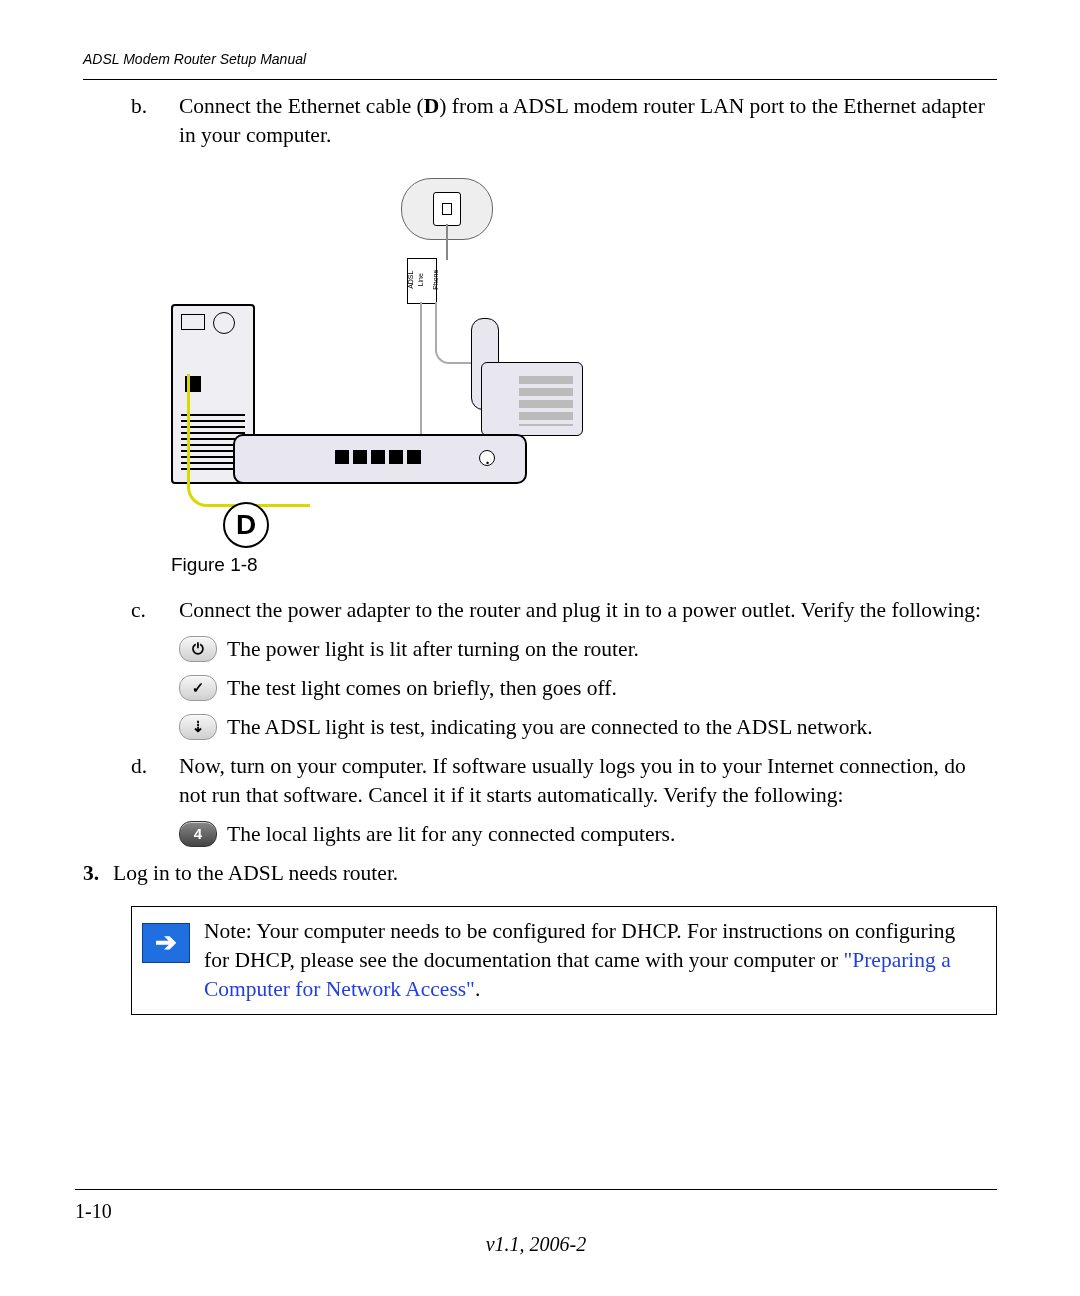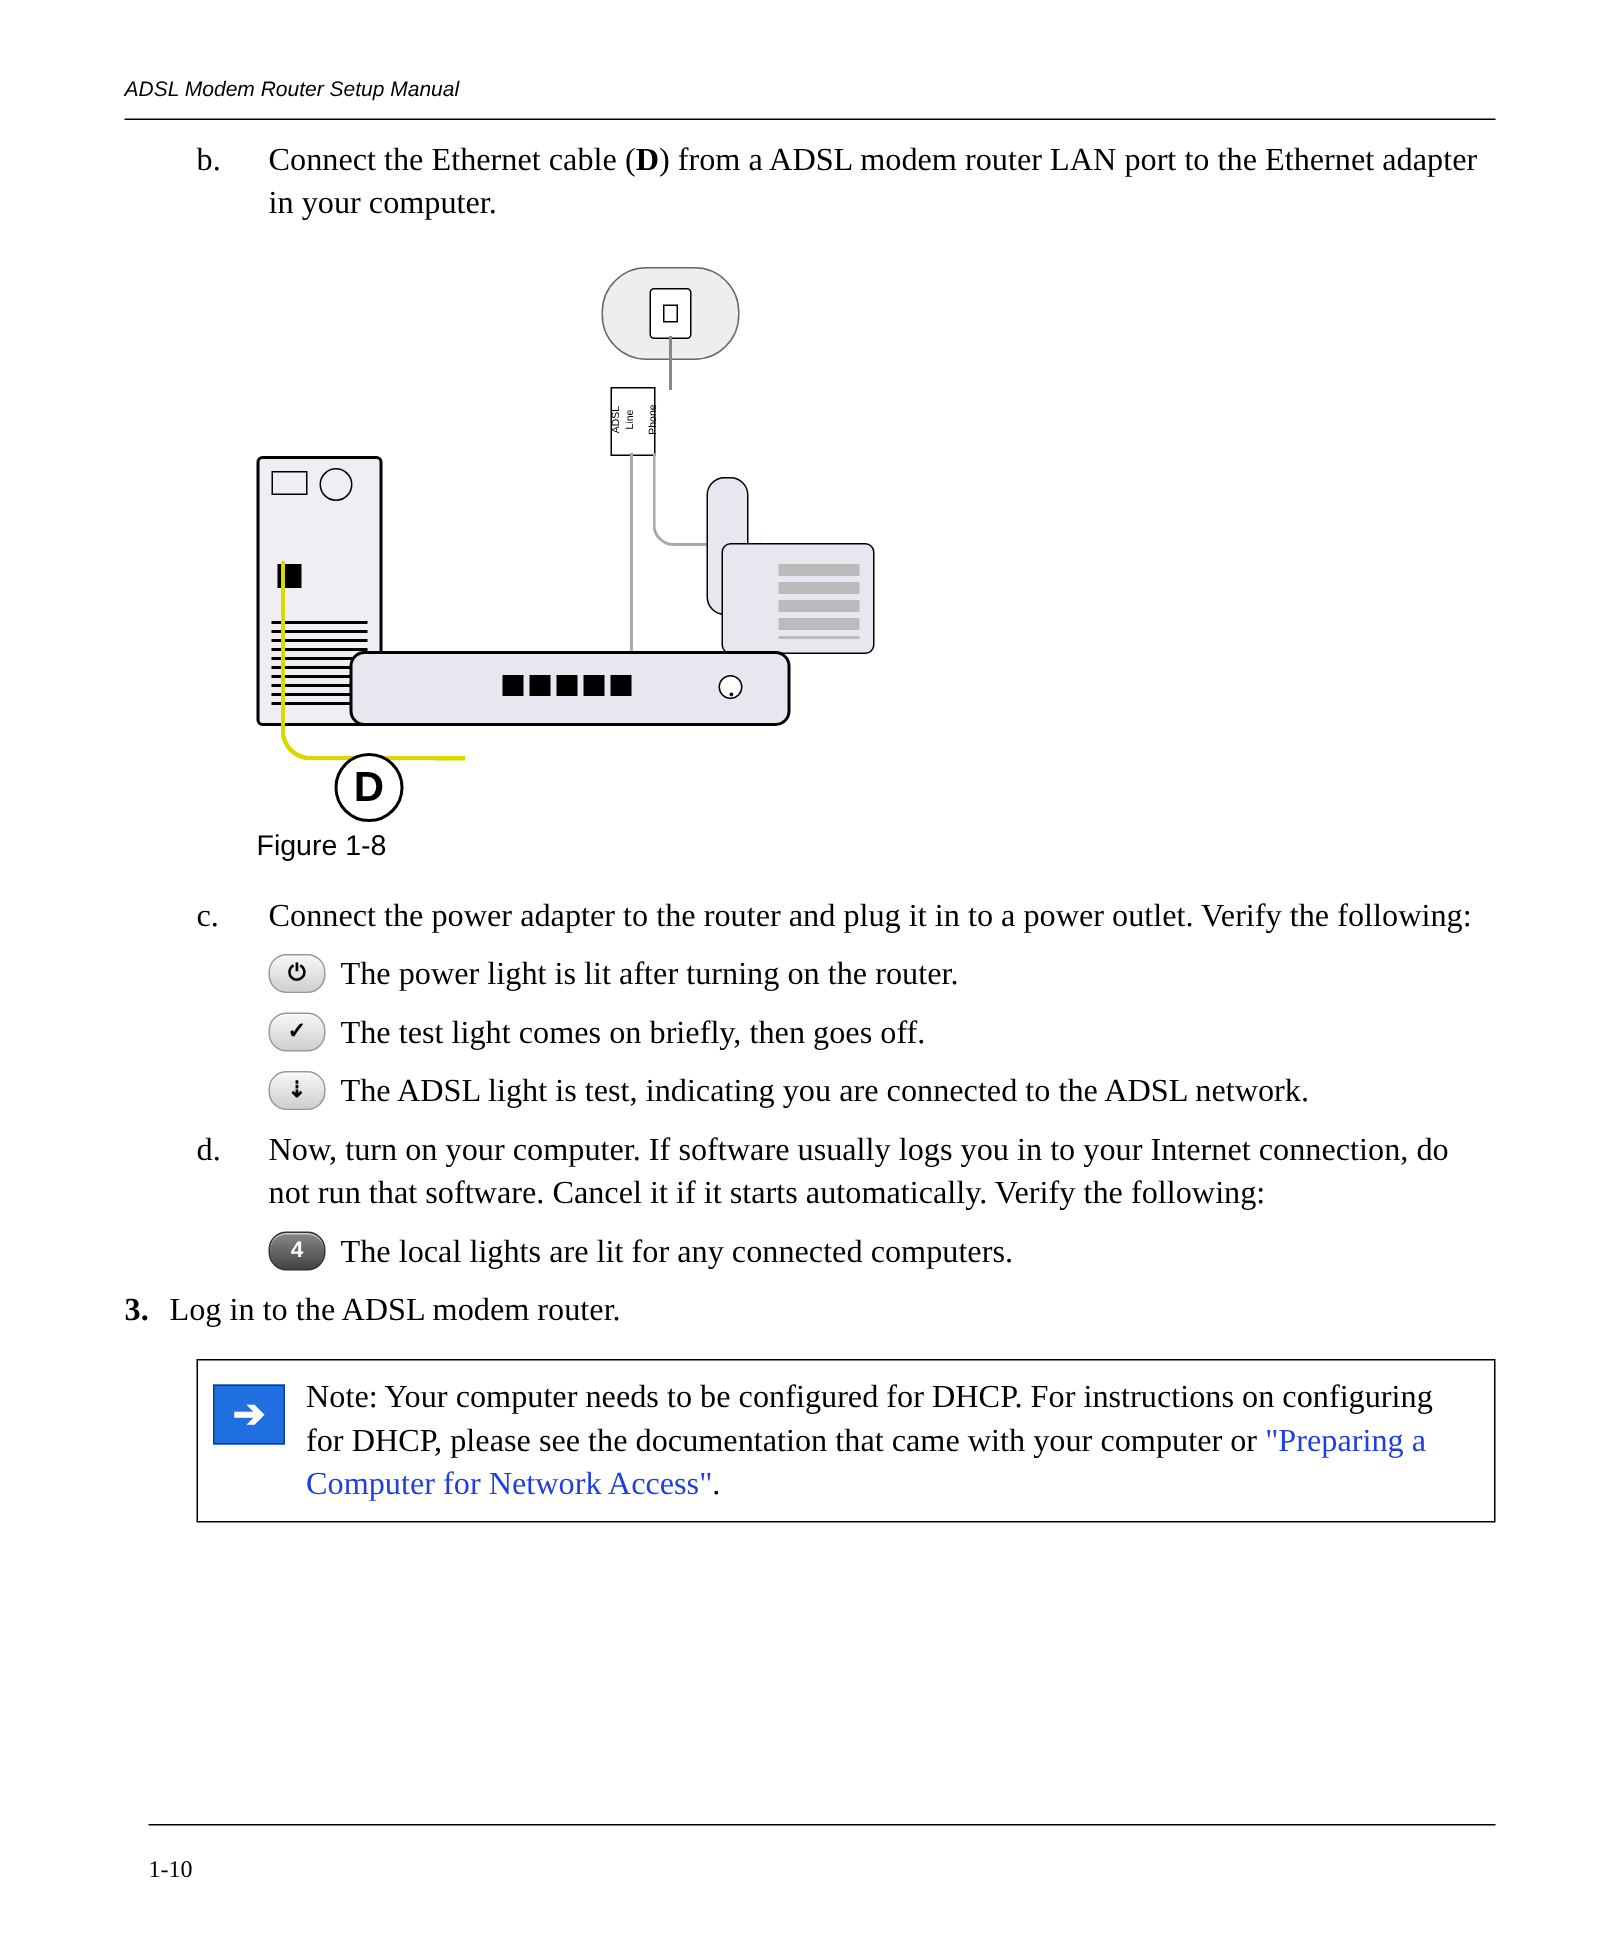--- a/index.html
+++ b/index.html
@@ -107,24 +107,24 @@
     flex-shrink: 0;
     margin-right: 14px;
     margin-top: 6px;
   }
   .note-body { flex: 1; }
   .note-body .note-label { font-weight: normal; }
   .link { color: #1f3fe0; }
 
   .footer {
     position: absolute;
-    left: 99px; right: 83px; bottom: 38px;
+    left: 75px; right: 83px; bottom: 38px;
     border-top: 1.5px solid #000;
-    padding-top: 19px;
-    font-size: 16px;
+    padding-top: 8px;
+    font-size: 20px;
   }
   .footer-row {
     display: flex;
     justify-content: space-between;
   }
   .footer-center {
     text-align: center;
     font-style: italic;
     margin-top: 6px;
   }
@@ -243,29 +243,30 @@
 
   <div id="d-bullets">
       <div class="icon-bullet-row">
         <span class="pill-icon dark">4</span>
         <span class="icon-bullet-text">The local lights are lit for any connected computers.</span>
       </div>
     </div>
 
   <div class="list-row" style="margin-top:6px;">
     <div class="list-marker num"><b>3.</b></div>
-    <div>Log in to the ADSL modem router.</div>
+    <div>Log in to the ADSL needs router.</div>
   </div>
 
   <div class="note-box">
     <div class="note-icon">➔</div>
     <div class="note-body">
       <span class="note-label">Note: </span><span>Your computer needs to be configured for DHCP. For instructions on configuring for DHCP, please see the documentation that came with your computer or </span><span class="link">"Preparing a Computer for Network Access"</span><span>.</span>
     </div>
   </div>
 
 </div>
 
 <div class="footer">
   <div class="footer-row">
     <span>1-10</span>
   </div>
+  <div class="footer-center">v1.1, 2006-2</div>
 </div>
 
 </body></html>

